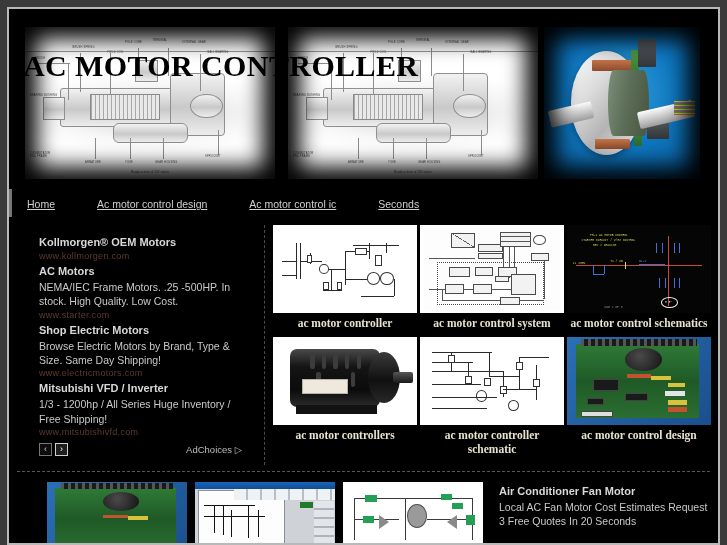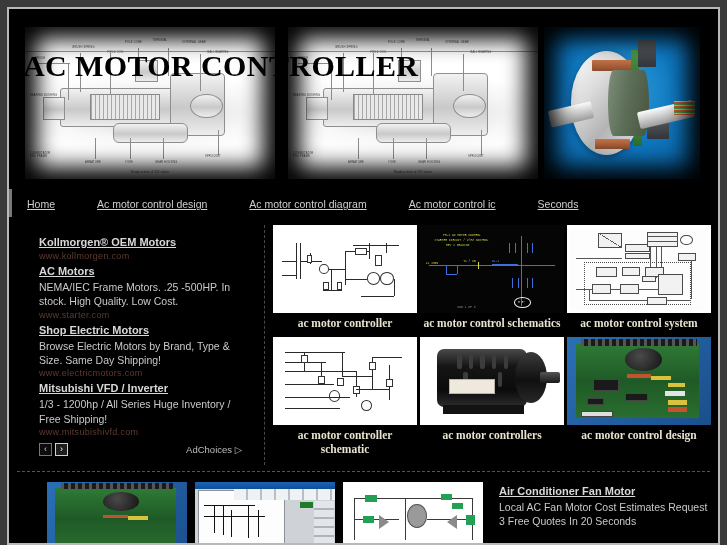--- a/index.html
+++ b/index.html
@@ -228,21 +228,20 @@
     flex: 0 0 256px;
     padding: 10px 12px 0 30px;
     border-right: 1px dashed #4a4a4a;
     min-height: 240px;
   }
   .ad-unit { margin-bottom: 3px; }
   .ad-title {
     font-size: 11px;
     font-weight: bold;
     color: #d8d8d8;
-    text-decoration: underline;
     cursor: pointer;
     line-height: 1.35;
   }
   .ad-desc {
     font-size: 10.5px;
     color: #c9c9c9;
     line-height: 1.38;
     margin-top: 1px;
   }
   .ad-url {
@@ -624,23 +623,20 @@
 
     <div id="nav">
       <ul id="nav-list">
         <li>
           <a>Home</a>
         </li>
         <li>
           <a>Ac motor control design</a>
         </li>
         <li>
-          <a>Ac motor control diagram</a>
-        </li>
-        <li>
           <a>Ac motor control ic</a>
         </li>
         <li>
           <a>Seconds</a>
         </li>
       </ul>
     </div>
 
     <div id="body-wrap">
 
@@ -705,53 +701,20 @@
                 <div class="w" style="left:34%;top:76%;width:14%;"></div>
                 <div class="box" style="left:34%;top:66%;width:4%;height:10%;"></div>
                 <div class="box" style="left:44%;top:66%;width:4%;height:10%;"></div>
                 <div class="w" style="left:4%;top:58%;width:10%;"></div>
                 <div class="wv" style="left:24%;top:30%;height:14%;"></div>
                 <div class="box" style="left:22%;top:32%;width:4%;height:10%;"></div>
                 <div class="wv" style="left:80%;top:18%;height:12%;"></div>
               </div>
             </div>
             <div class="thumb-cap">ac motor controller</div>
-          </div>
-
-          <div class="thumb-cell">
-            <div class="thumb-img">
-              <div class="art-cad">
-                <div class="ctxt" style="left:16%;top:10%;color:#d9d94a;">PH-1 AC MOTOR CONTROL</div>
-                <div class="ctxt" style="left:10%;top:16%;color:#cfcf4a;">STARTER CIRCUIT / V/Hz CONTROL</div>
-                <div class="ctxt" style="left:18%;top:22%;color:#9fcf4a;">REV 2 DRAWING</div>
-                <div class="cy" style="left:6%;top:46%;width:52%;background:#c8483a;"></div>
-                <div class="cy" style="left:58%;top:46%;width:36%;background:#c8483a;"></div>
-                <div class="cv" style="left:70%;top:12%;height:80%;background:#c8483a;"></div>
-                <div class="cv" style="left:18%;top:46%;height:10%;background:#3f6fd9;"></div>
-                <div class="cv" style="left:26%;top:46%;height:10%;background:#3f6fd9;"></div>
-                <div class="cy" style="left:18%;top:56%;width:8%;background:#3f6fd9;"></div>
-                <div class="cv" style="left:40%;top:42%;height:8%;background:#d9d94a;"></div>
-                <div class="cy" style="left:50%;top:44%;width:18%;background:#3f6fd9;"></div>
-                <div class="cv" style="left:62%;top:20%;height:12%;background:#3f6fd9;"></div>
-                <div class="cv" style="left:66%;top:20%;height:12%;background:#3f6fd9;"></div>
-                <div class="cv" style="left:74%;top:20%;height:12%;background:#3f6fd9;"></div>
-                <div class="cv" style="left:78%;top:20%;height:12%;background:#3f6fd9;"></div>
-                <div class="cv" style="left:64%;top:60%;height:12%;background:#3f6fd9;"></div>
-                <div class="cv" style="left:68%;top:60%;height:12%;background:#3f6fd9;"></div>
-                <div class="cv" style="left:74%;top:60%;height:12%;background:#3f6fd9;"></div>
-                <div class="cv" style="left:78%;top:60%;height:12%;background:#3f6fd9;"></div>
-                <div style="position:absolute;left:65%;top:82%;width:12%;height:12%;border:1px solid #f0f0f0;border-radius:50%;"></div>
-                <div class="ctxt" style="left:68%;top:86%;color:#e8e8e8;">M 3~</div>
-                <div class="ctxt" style="left:26%;top:92%;color:#8a8a8a;">DWG 1 OF 3</div>
-                <div class="ctxt" style="left:4%;top:42%;color:#d9d94a;">L1 230V</div>
-                <div class="ctxt" style="left:30%;top:40%;color:#d9d94a;">T1 / CB</div>
-                <div class="ctxt" style="left:50%;top:40%;color:#5f9fe0;">OL-1</div>
-              </div>
-            </div>
-            <div class="thumb-cap">ac motor control schematics</div>
           </div>
 
           <div class="thumb-cell">
             <div class="thumb-img">
               <div class="art-block">
                 <div class="bb" style="left:20%;top:6%;width:18%;height:18%;"></div>
                 <div style="position:absolute;left:20%;top:6%;width:18%;height:18%;
                             background:linear-gradient(to top right,transparent 49%,#555 49%,#555 52%,transparent 52%);"></div>
                 <div class="bb" style="left:40%;top:20%;width:18%;height:9%;"></div>
                 <div class="bb" style="left:40%;top:30%;width:18%;height:8%;"></div>
@@ -778,23 +741,76 @@
                 <div class="blv" style="left:14%;top:74%;height:14%;"></div>
                 <div class="bl" style="left:14%;top:88%;width:16%;"></div>
                 <div class="bl" style="left:4%;top:36%;width:34%;"></div>
                 <div class="bb" style="left:10%;top:42%;width:78%;height:52%;background:transparent;border-style:dotted;"></div>
                 <div class="blv" style="left:88%;top:40%;height:46%;"></div>
                 <div class="bl" style="left:70%;top:88%;width:18%;"></div>
               </div>
             </div>
             <div class="thumb-cap">ac motor control system</div>
           </div>
+
+          <div class="thumb-cell">
+            <div class="thumb-img">
+              <div class="art-cad">
+                <div class="ctxt" style="left:16%;top:10%;color:#d9d94a;">PH-1 AC MOTOR CONTROL</div>
+                <div class="ctxt" style="left:10%;top:16%;color:#cfcf4a;">STARTER CIRCUIT / V/Hz CONTROL</div>
+                <div class="ctxt" style="left:18%;top:22%;color:#9fcf4a;">REV 2 DRAWING</div>
+                <div class="cy" style="left:6%;top:46%;width:52%;background:#c8483a;"></div>
+                <div class="cy" style="left:58%;top:46%;width:36%;background:#c8483a;"></div>
+                <div class="cv" style="left:70%;top:12%;height:80%;background:#c8483a;"></div>
+                <div class="cv" style="left:18%;top:46%;height:10%;background:#3f6fd9;"></div>
+                <div class="cv" style="left:26%;top:46%;height:10%;background:#3f6fd9;"></div>
+                <div class="cy" style="left:18%;top:56%;width:8%;background:#3f6fd9;"></div>
+                <div class="cv" style="left:40%;top:42%;height:8%;background:#d9d94a;"></div>
+                <div class="cy" style="left:50%;top:44%;width:18%;background:#3f6fd9;"></div>
+                <div class="cv" style="left:62%;top:20%;height:12%;background:#3f6fd9;"></div>
+                <div class="cv" style="left:66%;top:20%;height:12%;background:#3f6fd9;"></div>
+                <div class="cv" style="left:74%;top:20%;height:12%;background:#3f6fd9;"></div>
+                <div class="cv" style="left:78%;top:20%;height:12%;background:#3f6fd9;"></div>
+                <div class="cv" style="left:64%;top:60%;height:12%;background:#3f6fd9;"></div>
+                <div class="cv" style="left:68%;top:60%;height:12%;background:#3f6fd9;"></div>
+                <div class="cv" style="left:74%;top:60%;height:12%;background:#3f6fd9;"></div>
+                <div class="cv" style="left:78%;top:60%;height:12%;background:#3f6fd9;"></div>
+                <div style="position:absolute;left:65%;top:82%;width:12%;height:12%;border:1px solid #f0f0f0;border-radius:50%;"></div>
+                <div class="ctxt" style="left:68%;top:86%;color:#e8e8e8;">M 3~</div>
+                <div class="ctxt" style="left:26%;top:92%;color:#8a8a8a;">DWG 1 OF 3</div>
+                <div class="ctxt" style="left:4%;top:42%;color:#d9d94a;">L1 230V</div>
+                <div class="ctxt" style="left:30%;top:40%;color:#d9d94a;">T1 / CB</div>
+                <div class="ctxt" style="left:50%;top:40%;color:#5f9fe0;">OL-1</div>
+              </div>
+            </div>
+            <div class="thumb-cap">ac motor control schematics</div>
+          </div>
         </div>
 
         <div class="thumb-row">
+          <div class="thumb-cell">
+            <div class="thumb-img">
+              <div class="art-motor">
+                <div class="m-body"></div>
+                <div class="m-vent" style="left:26%;top:20%;"></div>
+                <div class="m-vent" style="left:34%;top:20%;"></div>
+                <div class="m-vent" style="left:42%;top:20%;"></div>
+                <div class="m-vent" style="left:50%;top:20%;"></div>
+                <div class="m-vent" style="left:58%;top:20%;"></div>
+                <div class="m-vent" style="left:30%;top:40%;"></div>
+                <div class="m-vent" style="left:54%;top:40%;"></div>
+                <div class="m-endbell"></div>
+                <div class="m-shaft"></div>
+                <div class="m-label"></div>
+                <div class="m-foot"></div>
+              </div>
+            </div>
+            <div class="thumb-cap">ac motor controllers</div>
+          </div>
+
           <div class="thumb-cell">
             <div class="thumb-img">
               <div class="art-schem">
                 <div class="w" style="left:6%;top:14%;width:44%;"></div>
                 <div class="w" style="left:6%;top:26%;width:30%;"></div>
                 <div class="w" style="left:6%;top:38%;width:52%;"></div>
                 <div class="w" style="left:6%;top:54%;width:36%;"></div>
                 <div class="w" style="left:6%;top:70%;width:48%;"></div>
                 <div class="w" style="left:6%;top:84%;width:40%;"></div>
                 <div class="wv" style="left:20%;top:14%;height:24%;"></div>
@@ -814,40 +830,20 @@
                 <div class="w" style="left:58%;top:60%;width:24%;"></div>
                 <div class="w" style="left:48%;top:44%;width:22%;"></div>
                 <div class="w" style="left:70%;top:20%;width:22%;"></div>
               </div>
             </div>
             <div class="thumb-cap">ac motor controller schematic</div>
           </div>
 
           <div class="thumb-cell">
             <div class="thumb-img">
-              <div class="art-motor">
-                <div class="m-body"></div>
-                <div class="m-vent" style="left:26%;top:20%;"></div>
-                <div class="m-vent" style="left:34%;top:20%;"></div>
-                <div class="m-vent" style="left:42%;top:20%;"></div>
-                <div class="m-vent" style="left:50%;top:20%;"></div>
-                <div class="m-vent" style="left:58%;top:20%;"></div>
-                <div class="m-vent" style="left:30%;top:40%;"></div>
-                <div class="m-vent" style="left:54%;top:40%;"></div>
-                <div class="m-endbell"></div>
-                <div class="m-shaft"></div>
-                <div class="m-label"></div>
-                <div class="m-foot"></div>
-              </div>
-            </div>
-            <div class="thumb-cap">ac motor controllers</div>
-          </div>
-
-          <div class="thumb-cell">
-            <div class="thumb-img">
               <div class="art-pcb">
                 <div class="board"></div>
                 <div class="hdr"></div>
                 <div class="cap"></div>
                 <div class="chip" style="left:18%;top:48%;width:18%;height:14%;"></div>
                 <div class="chip" style="left:40%;top:64%;width:16%;height:9%;"></div>
                 <div class="chip" style="left:14%;top:70%;width:12%;height:8%;"></div>
                 <div class="res" style="left:58%;top:44%;width:14%;"></div>
                 <div class="res r2" style="left:42%;top:42%;width:16%;"></div>
                 <div class="res" style="left:70%;top:52%;width:12%;"></div>

